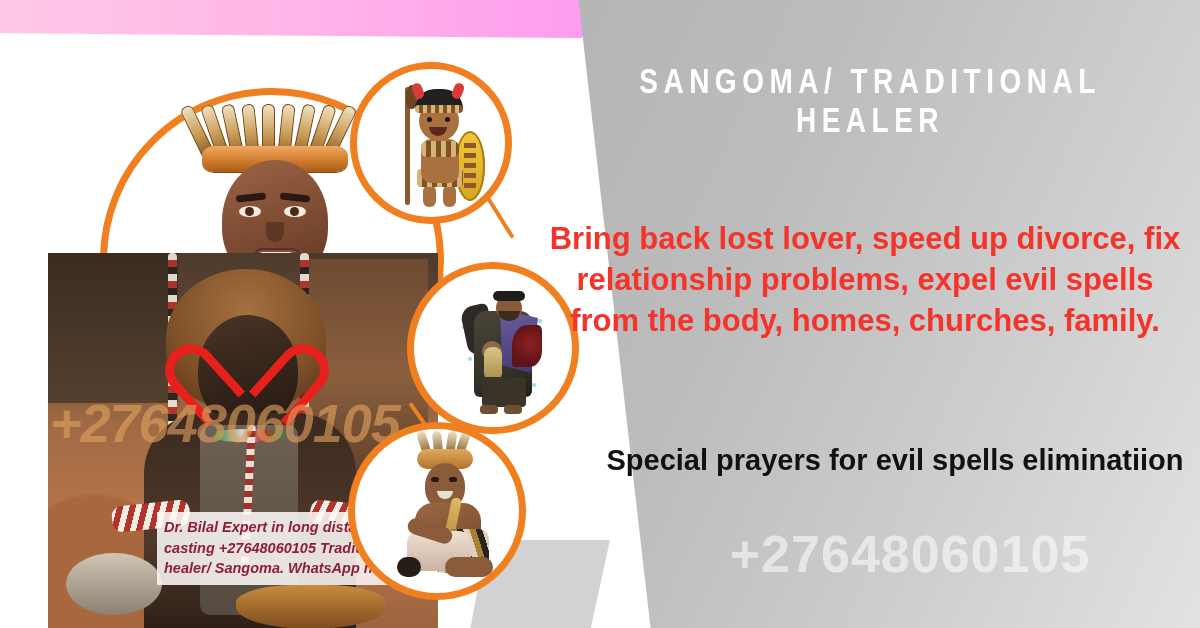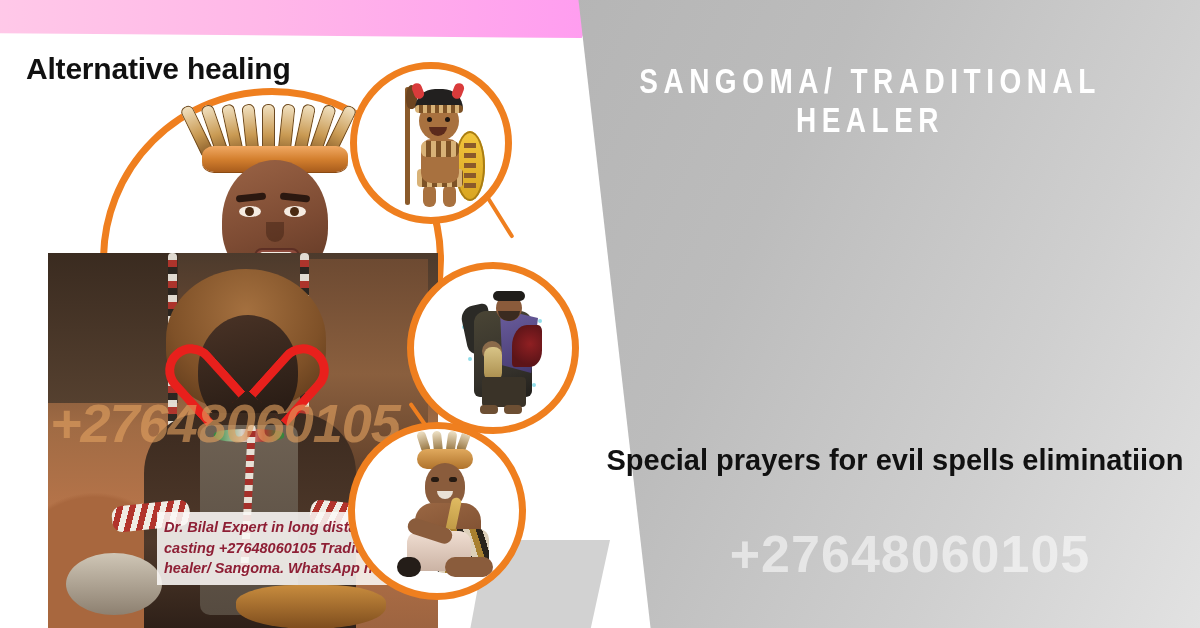--- a/index.html
+++ b/index.html
@@ -287,21 +287,20 @@
 <body>
 
 <div id="poster">
 
   <div class="bar-pink"></div>
   <div class="bar-orange"></div>
 
   <div class="grey-panel"></div>
   <div class="grey-foot"></div>
 
-  <div class="alt-heading">Alternative healing</div>
 
   <div class="big-ring"></div>
 
   <div class="chief">
     <div class="feathers">
       <div class="feather" style="left:2px;transform:rotate(-26deg);"></div>
       <div class="feather" style="left:20px;transform:rotate(-19deg);"></div>
       <div class="feather" style="left:38px;transform:rotate(-12deg);"></div>
       <div class="feather" style="left:56px;transform:rotate(-6deg);"></div>
       <div class="feather" style="left:74px;"></div>
@@ -425,16 +424,17 @@
       <div class="sash"></div>
       <div class="skirt"></div>
       <div class="wrap"></div>
       <div class="arm"></div>
       <div class="leg"></div>
       <div class="tuft"></div>
     </div>
   </div>
 
   <div class="kicker">SANGOMA/ TRADITIONAL HEALER</div>
+  <div class="redtext">Bring back lost lover, speed up divorce, fix relationship problems, expel evil spells from the body, homes, churches, family.</div>
   <div class="blacktext">Special prayers for  evil spells eliminatiion</div>
   <div class="phoneghost">+27648060105</div>
 
 </div>
 
 </body></html>

